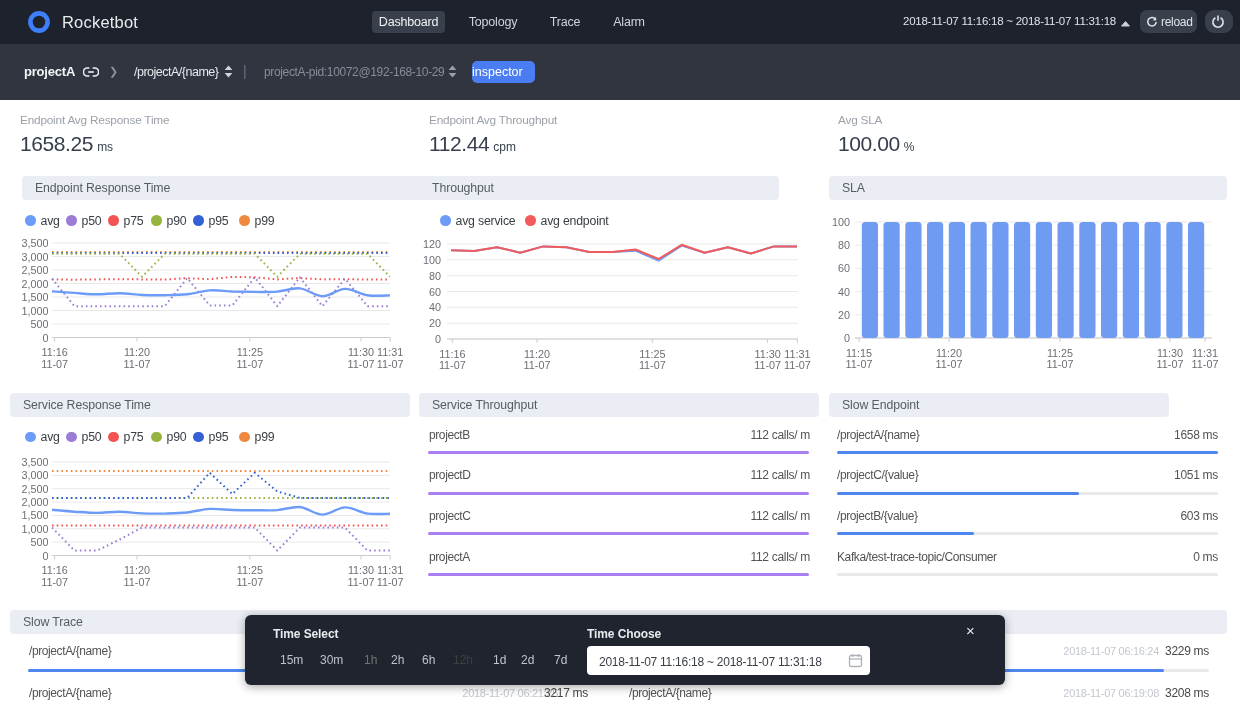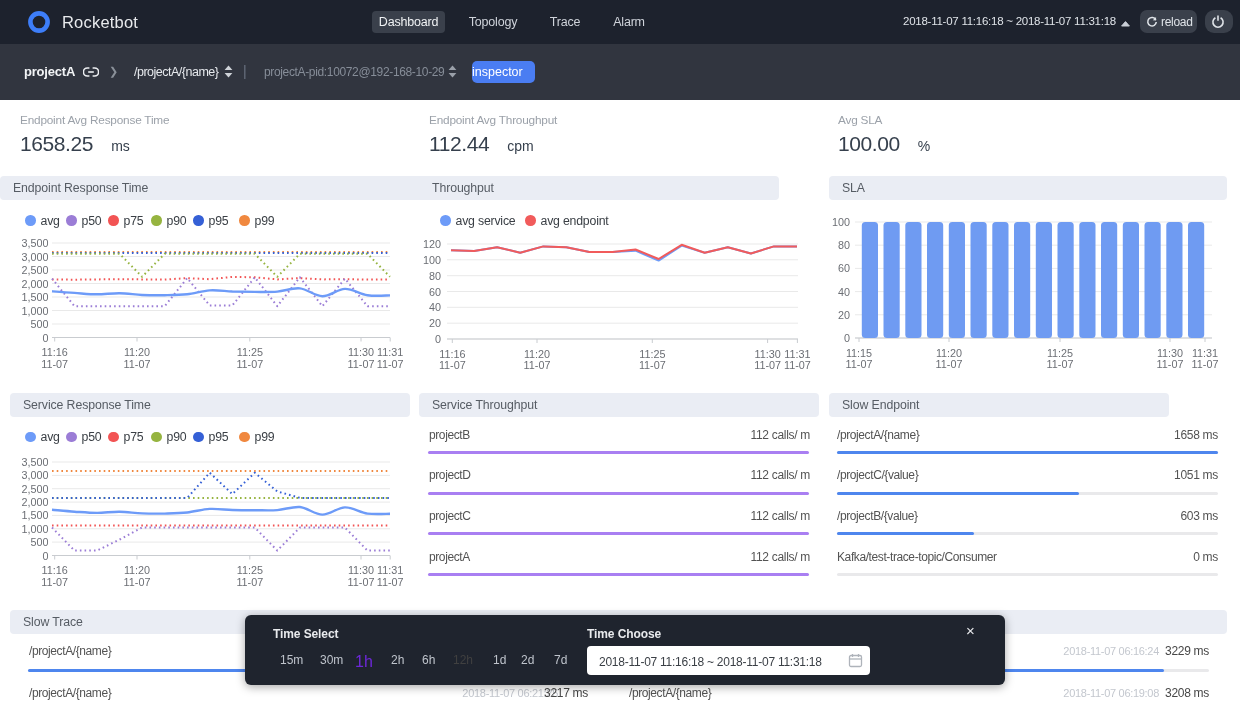--- a/index.html
+++ b/index.html
@@ -4,21 +4,21 @@
 *{margin:0;padding:0;box-sizing:border-box;}
 html,body{width:1240px;height:706px;overflow:hidden;background:#fff;
   font-family:"Liberation Sans",sans-serif;}
 #page{position:relative;width:1240px;height:706px;background:#fff;overflow:hidden;}
 .abs{position:absolute;}
 .hdr{position:absolute;height:24px;background:#eaedf4;border-radius:4px;
   font-size:12.3px;color:#565c64;line-height:24px;padding-left:13px;letter-spacing:-0.1px;}
 .lbl{position:absolute;font-size:11.8px;color:#9ba1a9;letter-spacing:-0.2px;}
 .val{position:absolute;display:flex;align-items:baseline;color:#36404d;}
 .val b{font-size:21px;font-weight:normal;letter-spacing:-0.4px;}
-.val span{font-size:14px;margin-left:18px;}
+.val span{font-size:12px;margin-left:4px;}
 .leg{position:absolute;display:flex;align-items:center;font-size:12.3px;color:#3b4046;letter-spacing:-0.2px;}
 .leg i{display:inline-block;width:10.5px;height:10.5px;border-radius:50%;margin-right:5px;}
 .lname{position:absolute;font-size:12px;color:#535353;letter-spacing:-0.4px;}
 .lval{position:absolute;font-size:12px;color:#535353;text-align:right;letter-spacing:-0.3px;}
 .bar{position:absolute;height:3px;border-radius:2px;}
 .date{position:absolute;font-size:11px;color:#c3c7ce;text-align:right;letter-spacing:-0.3px;}
 .ms{position:absolute;font-size:12px;color:#474747;text-align:right;letter-spacing:-0.3px;}
 </style></head><body>
 <div id="page">
 <div class="abs" style="left:0;top:0;width:1240px;height:44px;background:#1d222d;"></div>
@@ -72,21 +72,21 @@
 <div class="lbl" style="left:429px;top:113px;">Endpoint Avg Throughput</div>
 <div class="val" style="left:429px;top:131.5px;">
       <b>112.44</b>
       <span>cpm</span>
     </div>
 <div class="lbl" style="left:838px;top:113px;">Avg SLA</div>
 <div class="val" style="left:838px;top:131.5px;">
       <b>100.00</b>
       <span>%</span>
     </div>
-<div class="hdr" style="left:0;top:176px;width:440px;">Endpoint Response Time</div>
+<div class="hdr" style="left:22px;top:176px;width:440px;">Endpoint Response Time</div>
 <div class="hdr" style="left:419px;top:176px;width:360px;">Throughput</div>
 <div class="hdr" style="left:829px;top:176px;width:398px;">SLA</div>
 <div class="hdr" style="left:10px;top:393px;width:400px;">Service Response Time</div>
 <div class="hdr" style="left:419px;top:393px;width:400px;">Service Throughput</div>
 <div class="hdr" style="left:829px;top:393px;width:340px;">Slow Endpoint</div>
 <div class="hdr" style="left:10px;top:610px;width:1217px;">Slow Trace</div>
 <div class="leg" style="left:25px;top:213.5px;"><i style="background:#6d9bf8;"></i>avg</div>
 <div class="leg" style="left:66px;top:213.5px;"><i style="background:#9b7dd6;"></i>p50</div>
 <div class="leg" style="left:108px;top:213.5px;"><i style="background:#f25454;"></i>p75</div>
 <div class="leg" style="left:151px;top:213.5px;"><i style="background:#96b440;"></i>p90</div>
@@ -294,21 +294,21 @@
 <div class="lname" style="left:29px;top:685.5px;">/projectA/{name}</div>
 <div class="date" style="left:432px;top:687.0px;width:126px;">2018-11-07 06:21:25</div>
 <div class="ms" style="left:518px;top:685.5px;width:70px;">3217 ms</div>
 <div class="lname" style="left:629px;top:685.5px;">/projectA/{name}</div>
 <div class="date" style="left:1033px;top:687.0px;width:126px;">2018-11-07 06:19:08</div>
 <div class="ms" style="left:1139px;top:685.5px;width:70px;">3208 ms</div>
 <div class="abs" style="left:245px;top:615px;width:760px;height:70px;background:#1f242e;border-radius:6px;box-shadow:0 2px 10px rgba(0,0,0,0.35);"></div>
 <div class="abs" style="left:273px;top:627px;font-size:12px;font-weight:bold;color:#e8eaed;letter-spacing:-0.1px;">Time Select</div>
 <div class="abs" style="left:280px;top:653px;font-size:12px;color:#bfc4cc;">15m</div>
 <div class="abs" style="left:320px;top:653px;font-size:12px;color:#bfc4cc;">30m</div>
-<div class="abs" style="left:355px;top:653px;font-size:16px;color:#6d28d9;">1h</div>
+<div class="abs" style="left:364px;top:653px;font-size:12px;color:#737373;">1h</div>
 <div class="abs" style="left:391px;top:653px;font-size:12px;color:#bfc4cc;">2h</div>
 <div class="abs" style="left:422px;top:653px;font-size:12px;color:#bfc4cc;">6h</div>
 <div class="abs" style="left:453px;top:653px;font-size:12px;color:#404040;">12h</div>
 <div class="abs" style="left:493px;top:653px;font-size:12px;color:#bfc4cc;">1d</div>
 <div class="abs" style="left:521px;top:653px;font-size:12px;color:#bfc4cc;">2d</div>
 <div class="abs" style="left:554px;top:653px;font-size:12px;color:#bfc4cc;">7d</div>
 <div class="abs" style="left:587px;top:627px;font-size:12px;font-weight:bold;color:#e8eaed;letter-spacing:-0.1px;">Time Choose</div>
 <div class="abs" style="left:587px;top:646px;width:283px;height:29px;background:#fff;border-radius:4px;"></div>
 <div class="abs" style="left:599px;top:654.5px;font-size:12px;color:#3a3f45;letter-spacing:-0.25px;">2018-11-07 11:16:18 ~ 2018-11-07 11:31:18</div>
 <svg class="abs" style="left:848px;top:653px;" width="15" height="15" viewBox="0 0 15 15">

